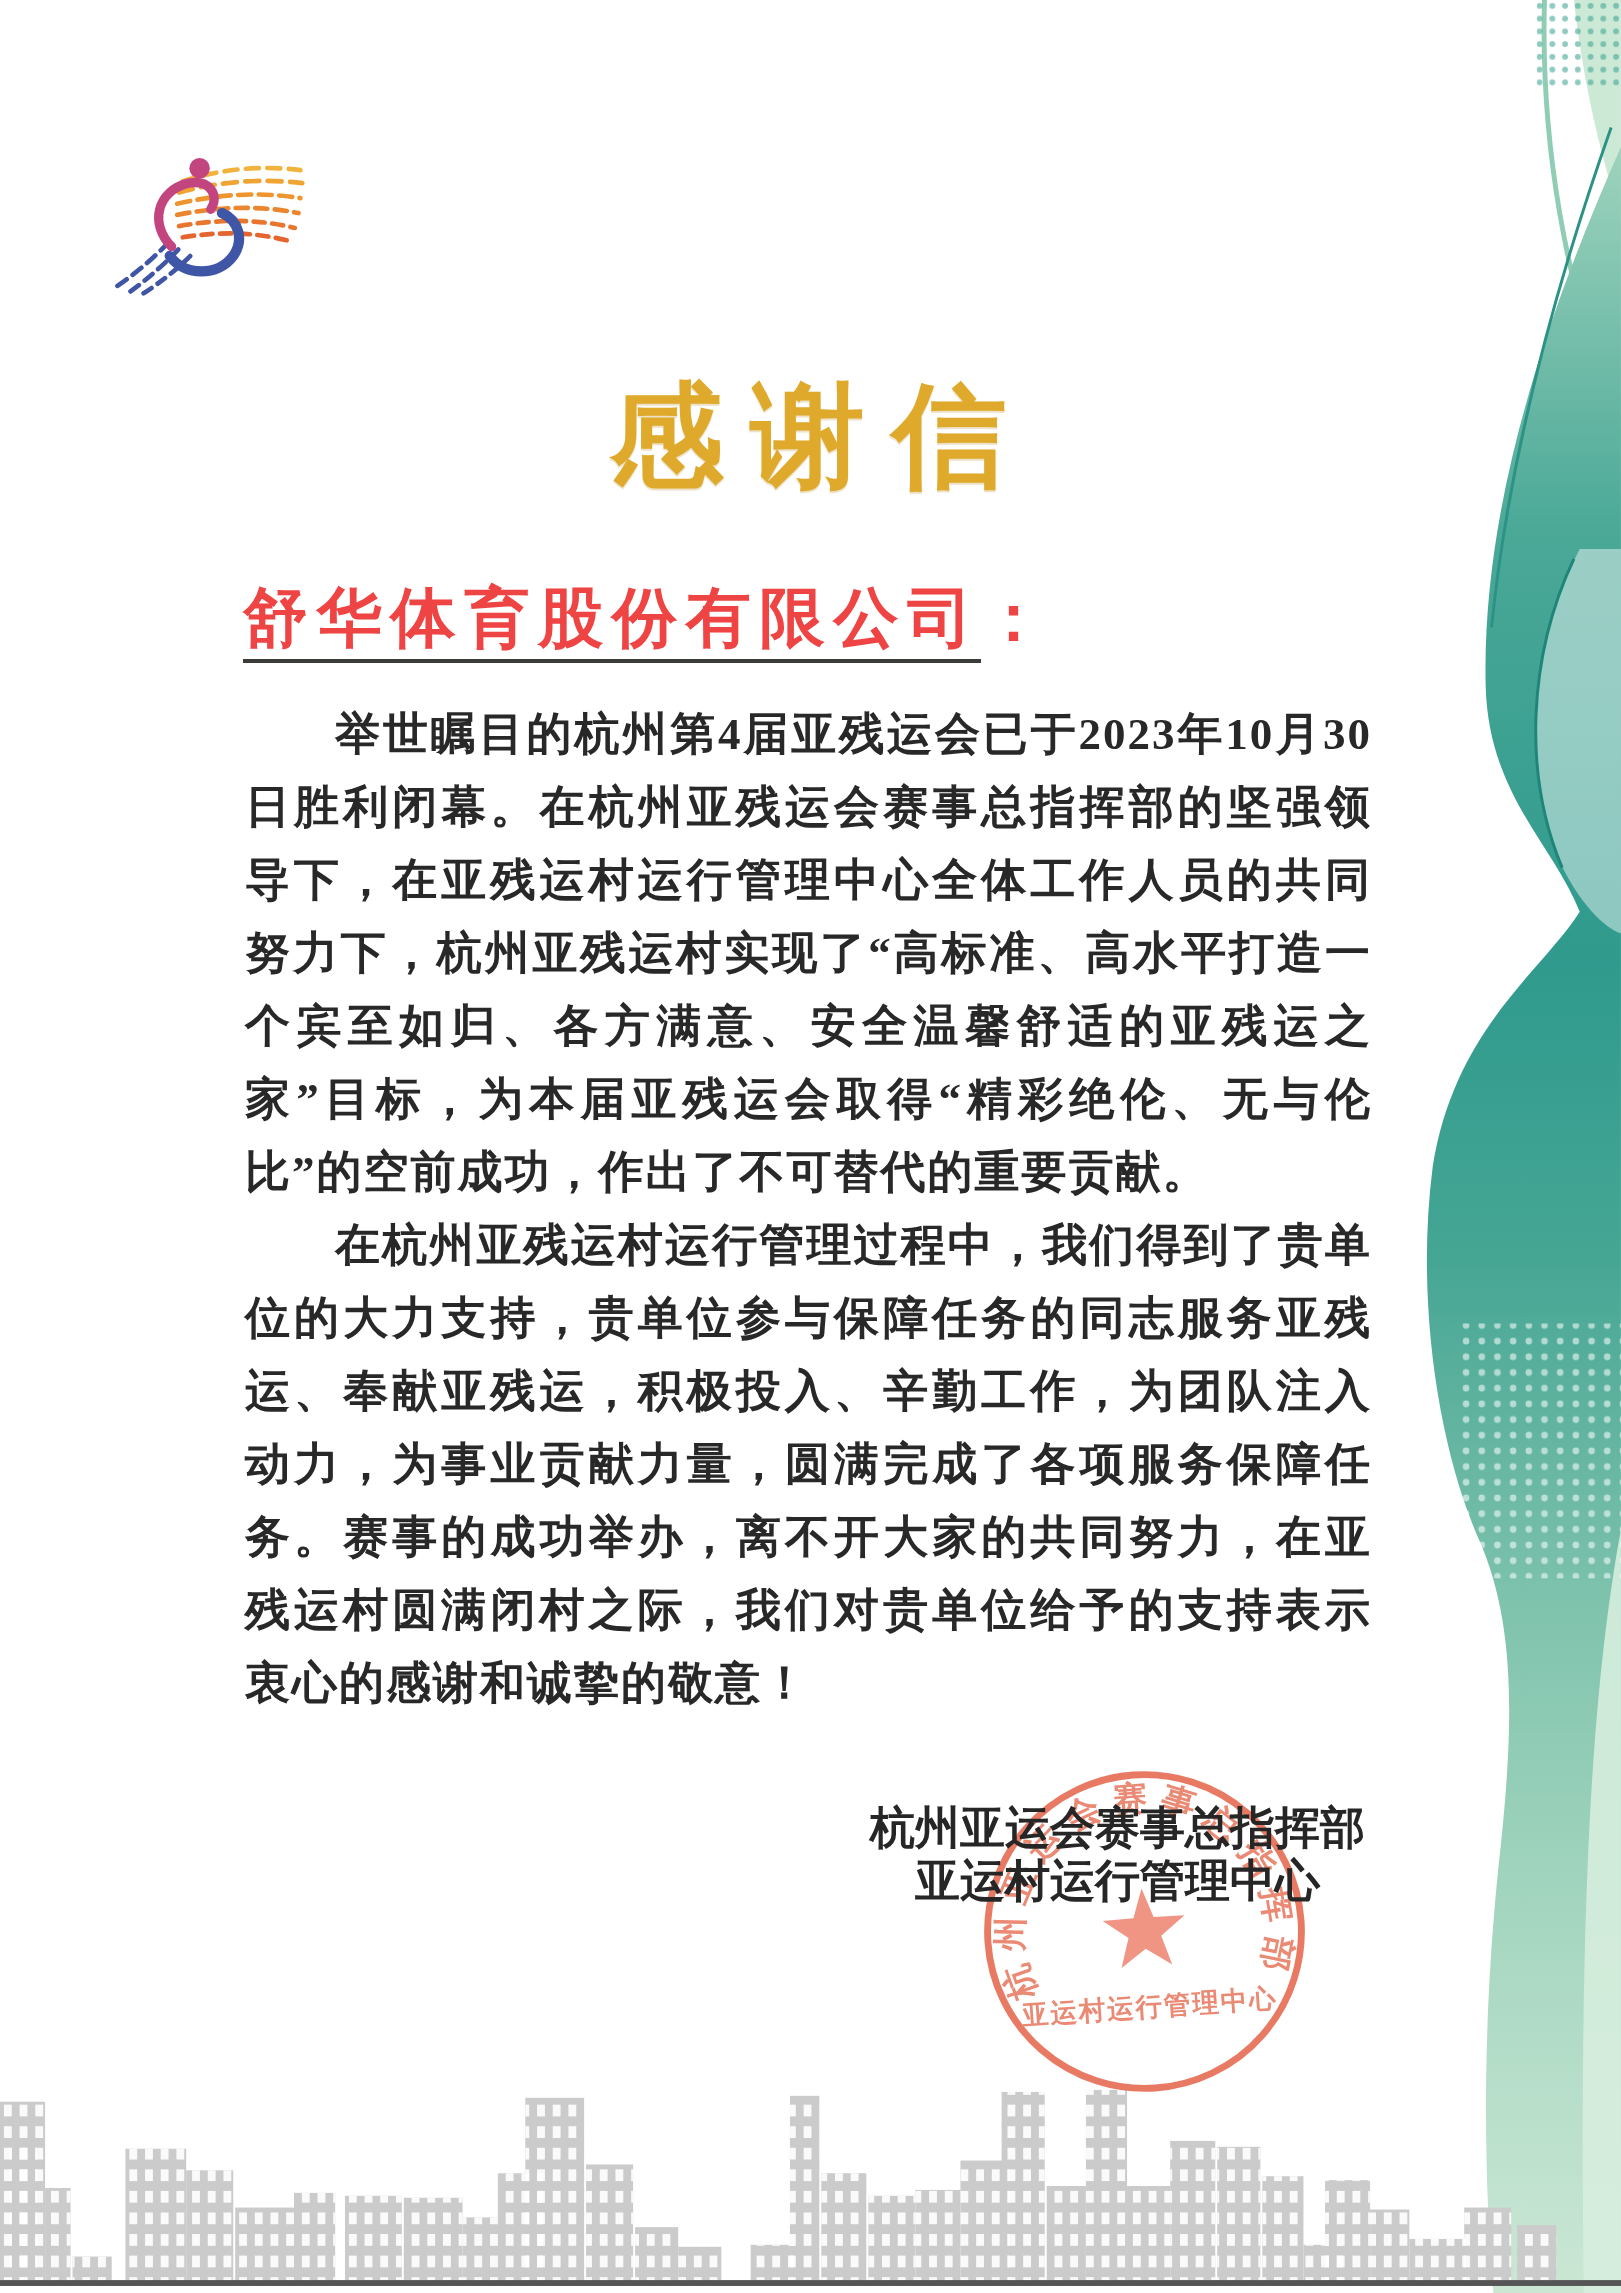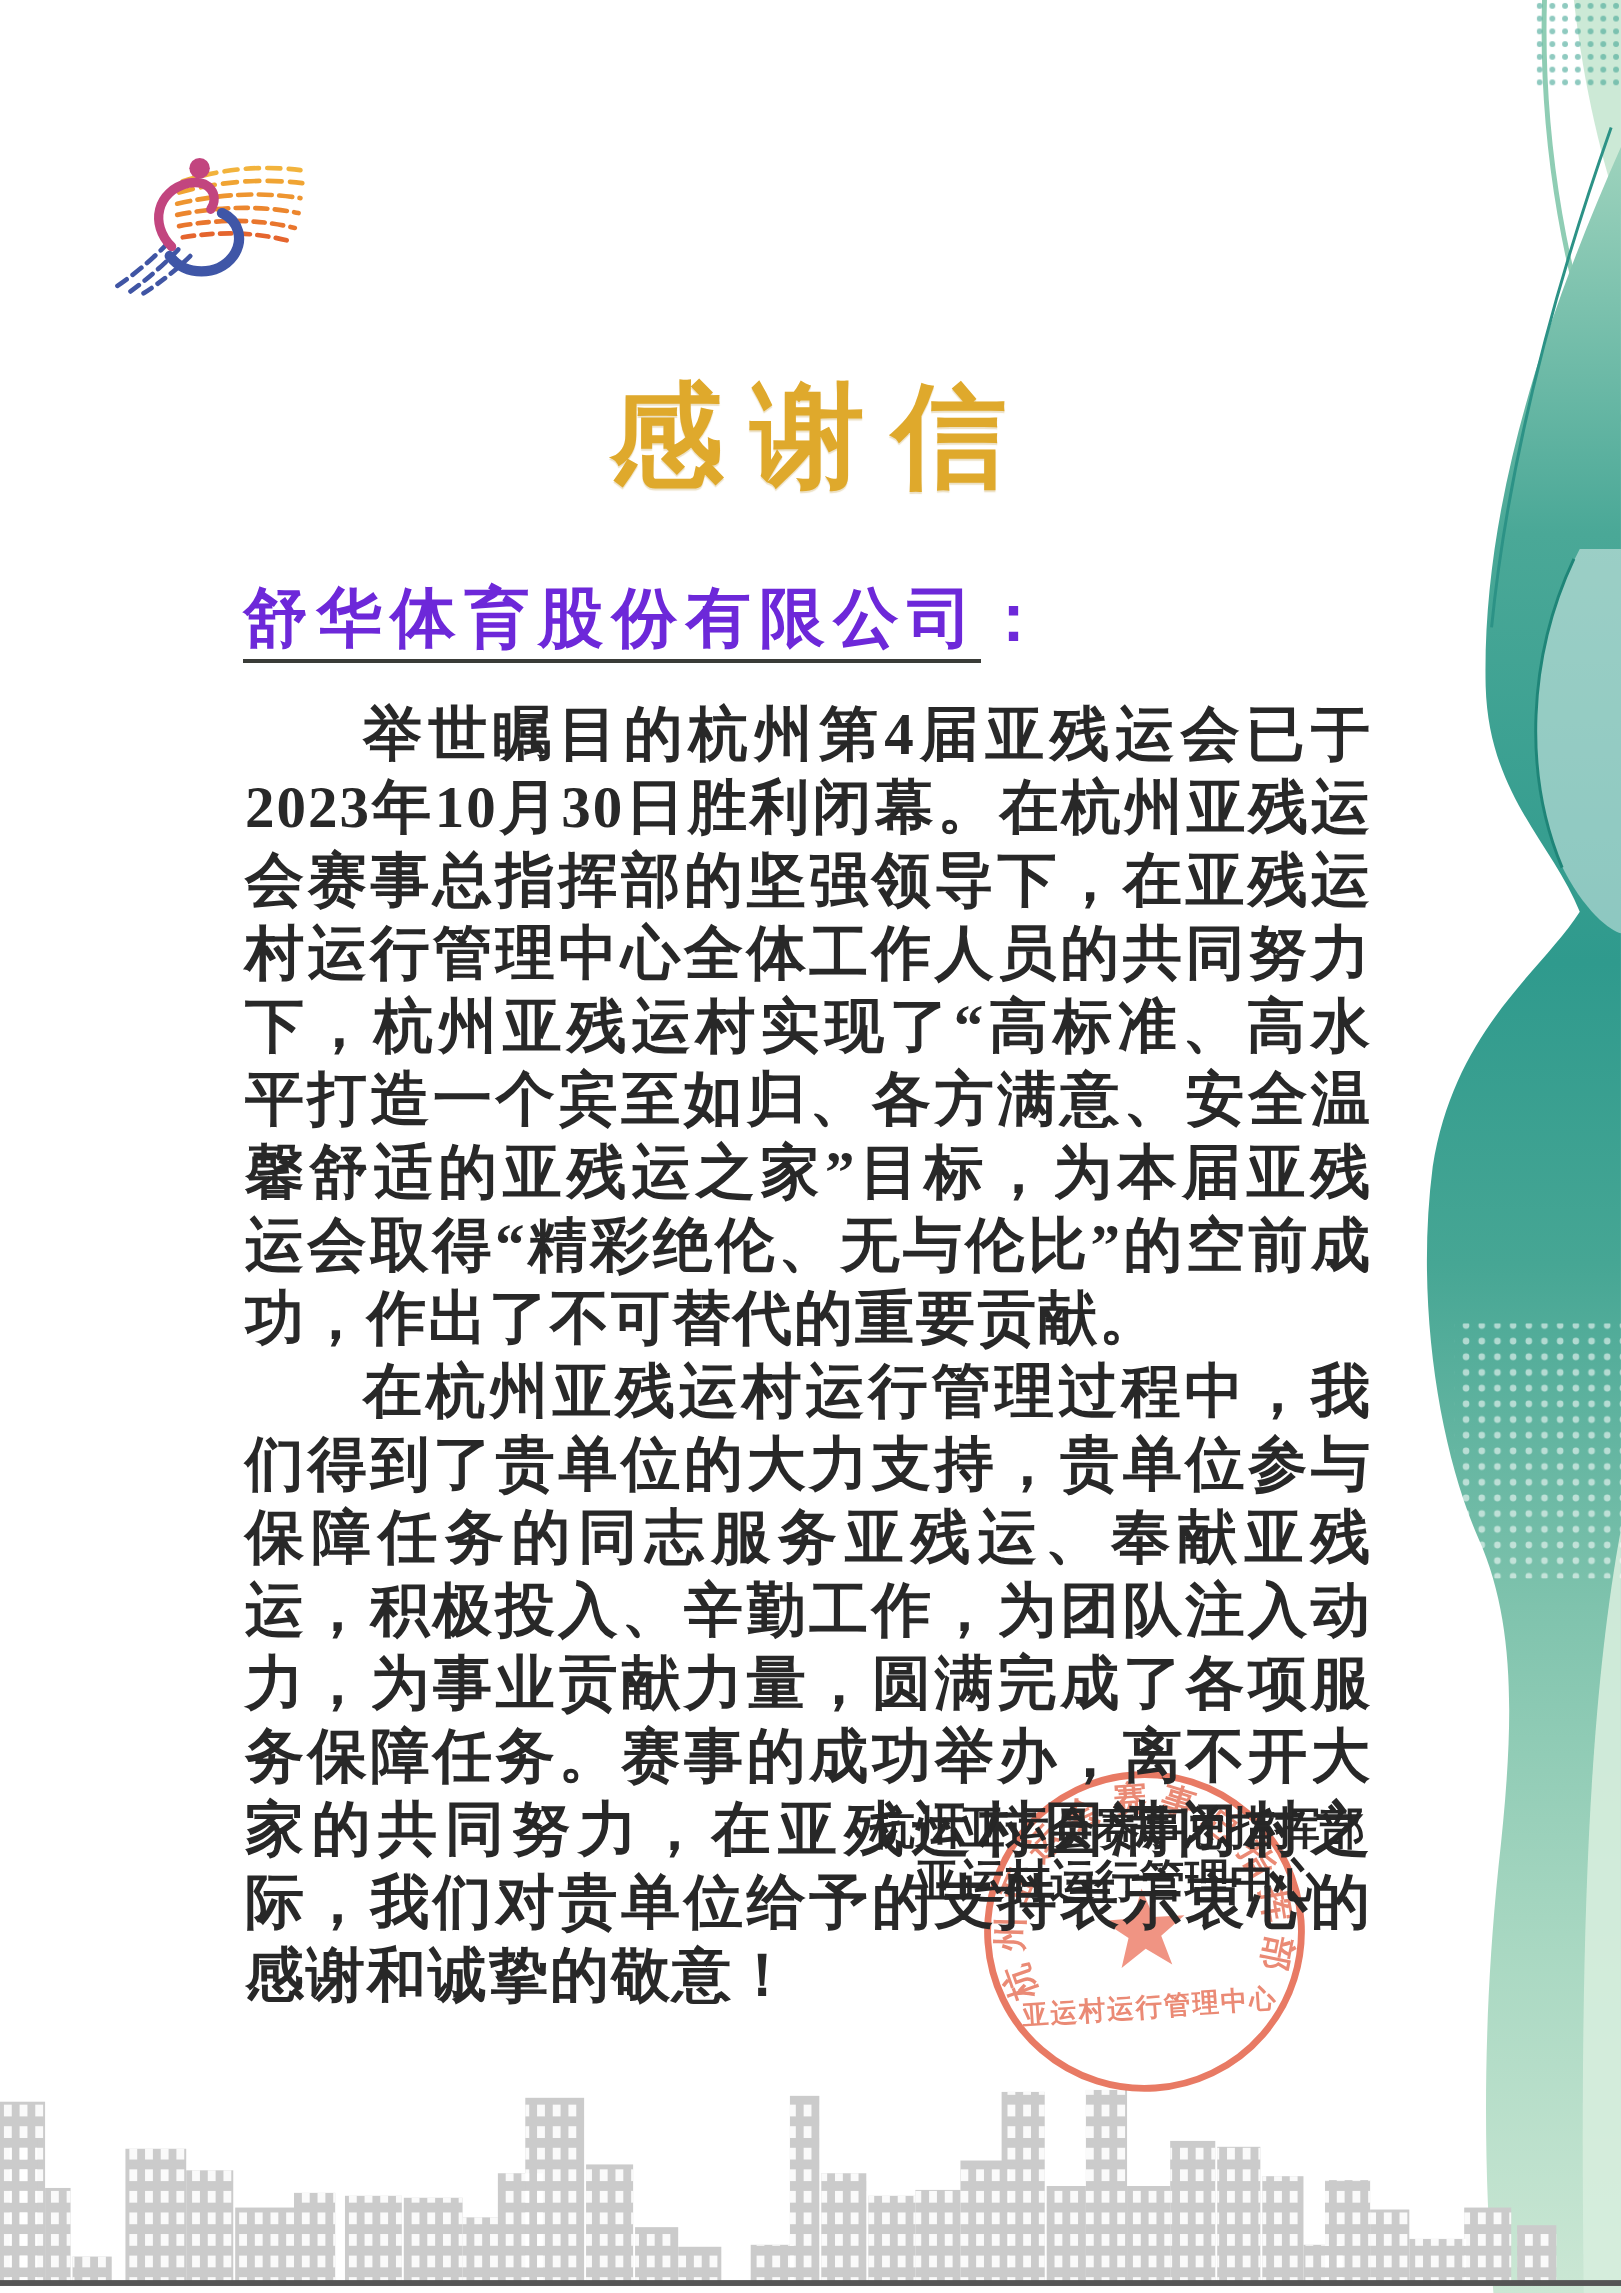--- a/index.html
+++ b/index.html
@@ -14,26 +14,26 @@
   .org-zh{font-size:51px;color:#6c6c6c;letter-spacing:2px;line-height:1.1;}
   .org-en{font-size:36px;color:#6c6c6c;margin-top:5.9px;letter-spacing:0.5px;}
   
   .letter-title{
     position:absolute;left:0;right:0;top:374px;text-align:center;
     font-size:114px;font-weight:bold;color:#dfa92c;
     letter-spacing:27.4px;padding-left:22px;line-height:1.1;
     text-shadow:0 2px 1px rgba(180,130,20,.25);
   }
   
-  .salutation{position:absolute;left:243px;top:574px;font-size:65px;font-weight:bold;color:#6d28d9;letter-spacing:8.8px;white-space:nowrap;}
+  .salutation{position:absolute;left:243px;top:574px;font-size:65px;font-weight:bold;color:#ef4444;letter-spacing:8.8px;white-space:nowrap;}
   .salutation .name{border-bottom:4.9px solid #3a3c38;padding-bottom:4.9px;}
   
   .body-text{
     position:absolute;left:245px;top:698px;width:1127px;
-    font-size:59px;line-height:73px;letter-spacing:2px;
+    font-size:45px;line-height:73px;letter-spacing:2px;
     font-weight:600;color:#282828;text-align:justify;z-index:2;
   }
   .body-text p{margin:0;text-indent:2em;}
   
   .signature{
     position:absolute;left:841px;top:1802px;width:553px;text-align:center;
     font-size:45px;line-height:53px;font-weight:600;color:#262626;z-index:3;
   }
   
   .stamp{position:absolute;left:966px;top:1753px;width:357px;height:357px;z-index:1;opacity:.88;}

